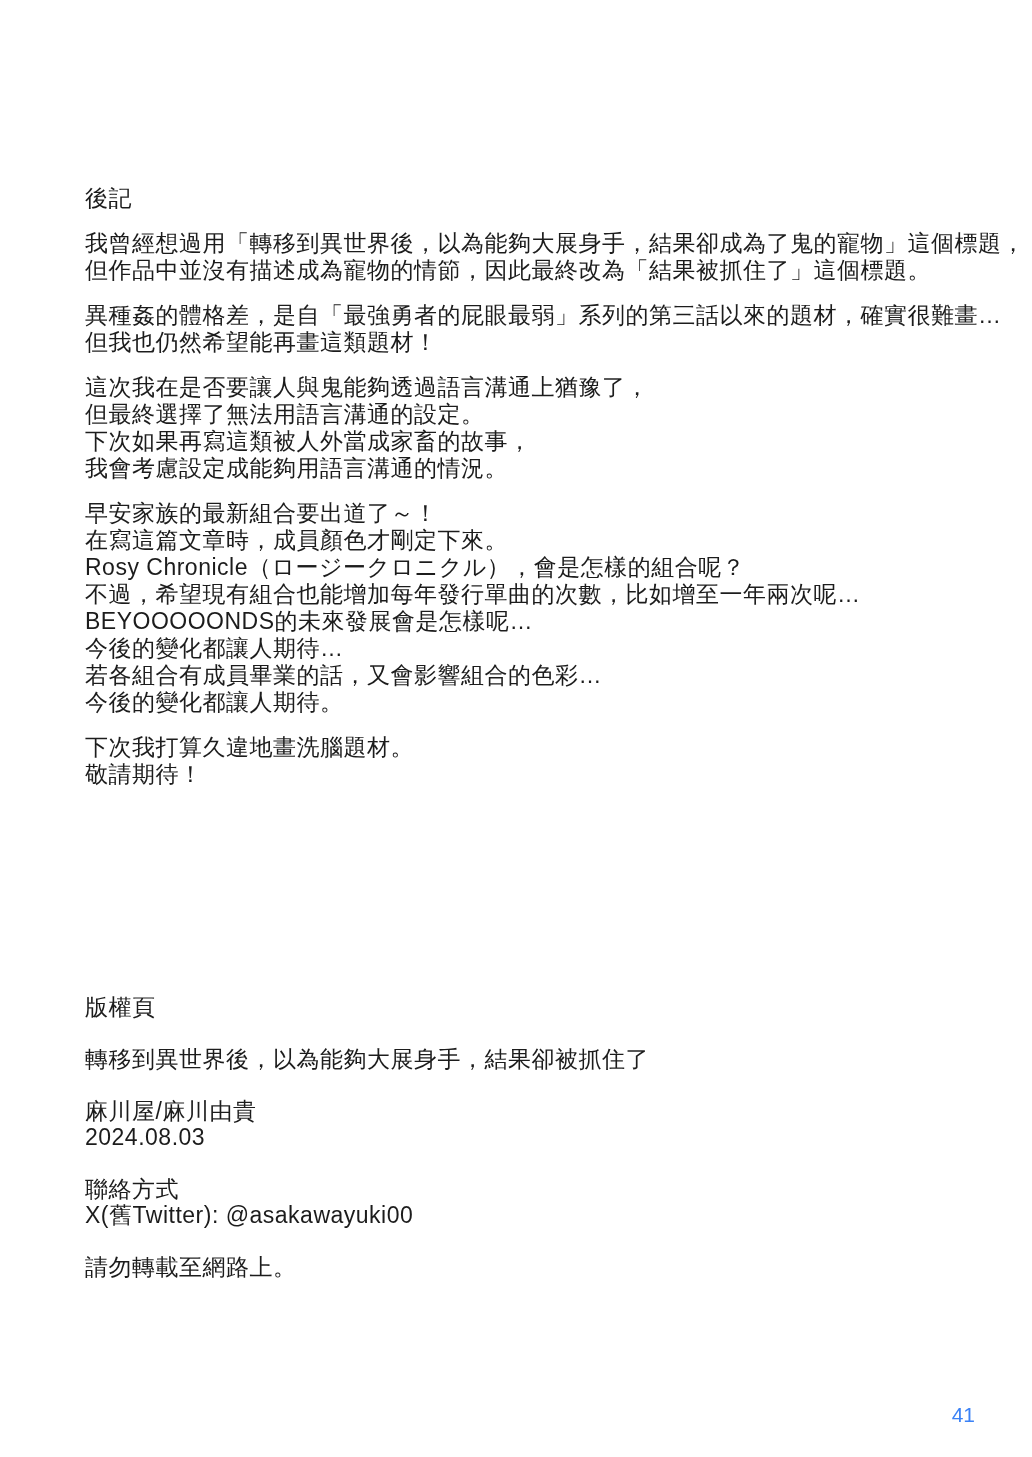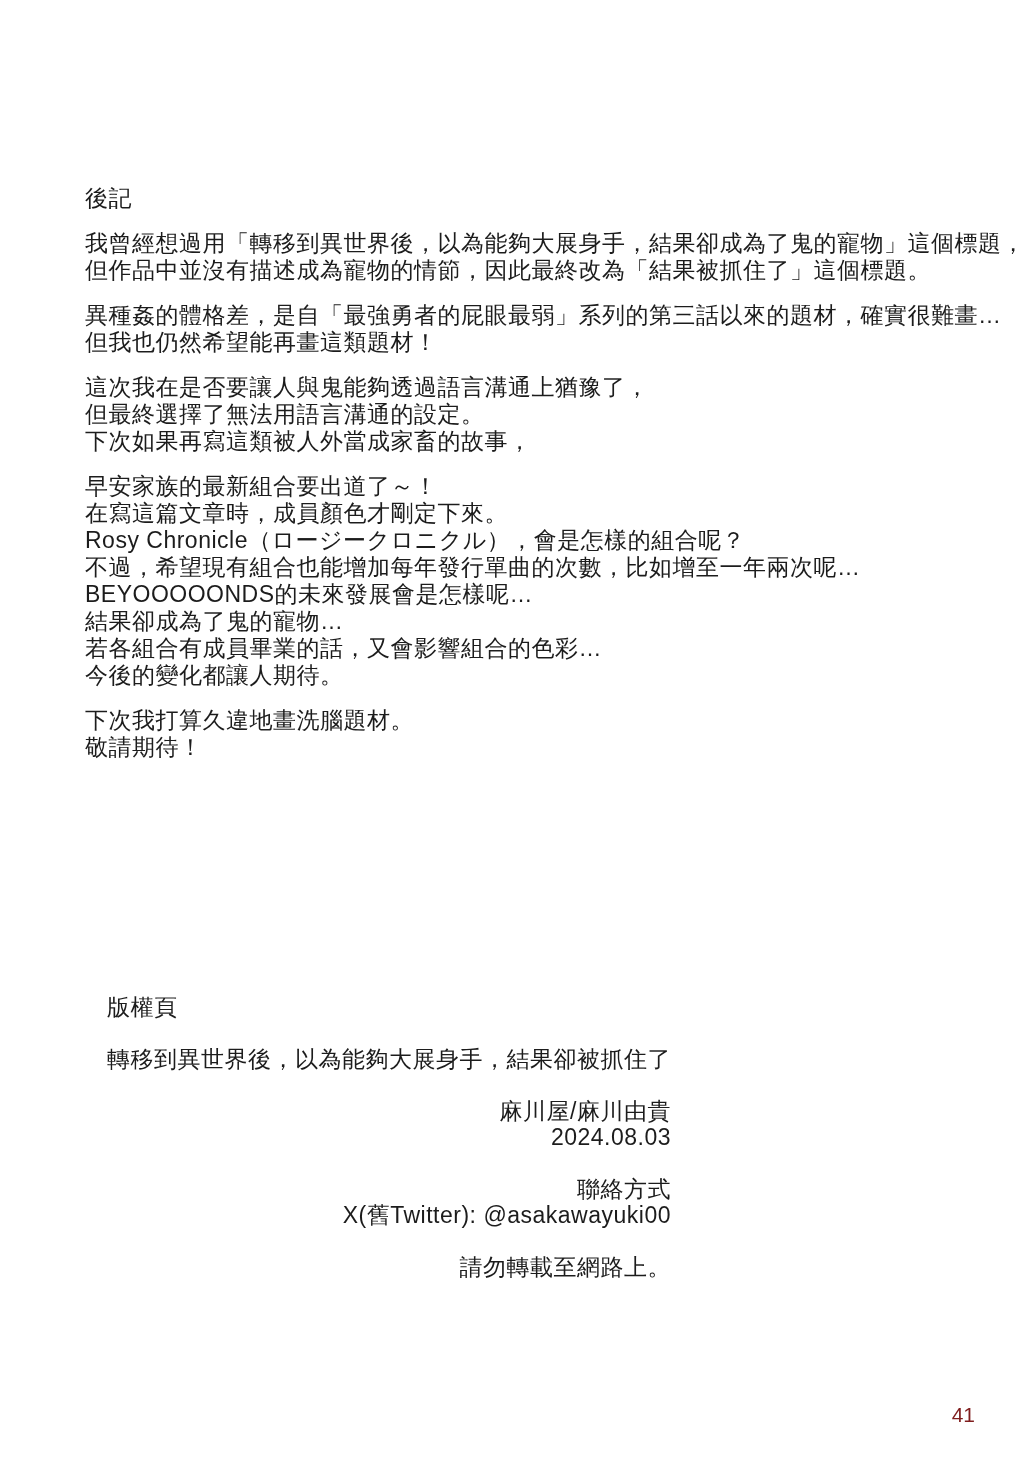--- a/index.html
+++ b/index.html
@@ -20,31 +20,30 @@
     font-size: 23px;
     line-height: 27px;
   }
   .afterword .para { margin: 18px 0 0 0; }
   .colophon {
     position: absolute;
     left: 85px;
     top: 994px;
     font-size: 23px;
     line-height: 26px;
-    margin-left: 22px;
   }
-  .colophon .block { margin: 26px 0 0 0; text-align: right; }
+  .colophon .block { margin: 26px 0 0 0; }
   .ln { white-space: pre; letter-spacing: 0.5px; }
   .page-number {
     position: absolute;
     right: 57px;
     top: 1402px;
     font-size: 21px;
     line-height: 26px;
-    color: #7f1d1d;
+    color: #3b82f6;
   }
 </style>
 </head>
 <body>
 
 <div class="page">
 
   <div class="afterword">
     <div class="ln">後記</div>
 
@@ -55,29 +54,30 @@
 
     <div class="para">
       <div class="ln">異種姦的體格差，是自「最強勇者的屁眼最弱」系列的第三話以來的題材，確實很難畫…</div>
       <div class="ln">但我也仍然希望能再畫這類題材！</div>
     </div>
 
     <div class="para">
       <div class="ln">這次我在是否要讓人與鬼能夠透過語言溝通上猶豫了，</div>
       <div class="ln">但最終選擇了無法用語言溝通的設定。</div>
       <div class="ln">下次如果再寫這類被人外當成家畜的故事，</div>
+      <div class="ln">我會考慮設定成能夠用語言溝通的情況。</div>
     </div>
 
     <div class="para">
       <div class="ln">早安家族的最新組合要出道了～！</div>
       <div class="ln">在寫這篇文章時，成員顏色才剛定下來。</div>
       <div class="ln">Rosy Chronicle（ロージークロニクル），會是怎樣的組合呢？</div>
       <div class="ln">不過，希望現有組合也能增加每年發行單曲的次數，比如增至一年兩次呢…</div>
       <div class="ln">BEYOOOOONDS的未來發展會是怎樣呢…</div>
-      <div class="ln">結果卻成為了鬼的寵物…</div>
+      <div class="ln">今後的變化都讓人期待…</div>
       <div class="ln">若各組合有成員畢業的話，又會影響組合的色彩…</div>
       <div class="ln">今後的變化都讓人期待。</div>
     </div>
 
     <div class="para">
       <div class="ln">下次我打算久違地畫洗腦題材。</div>
       <div class="ln">敬請期待！</div>
     </div>
   </div>
 

